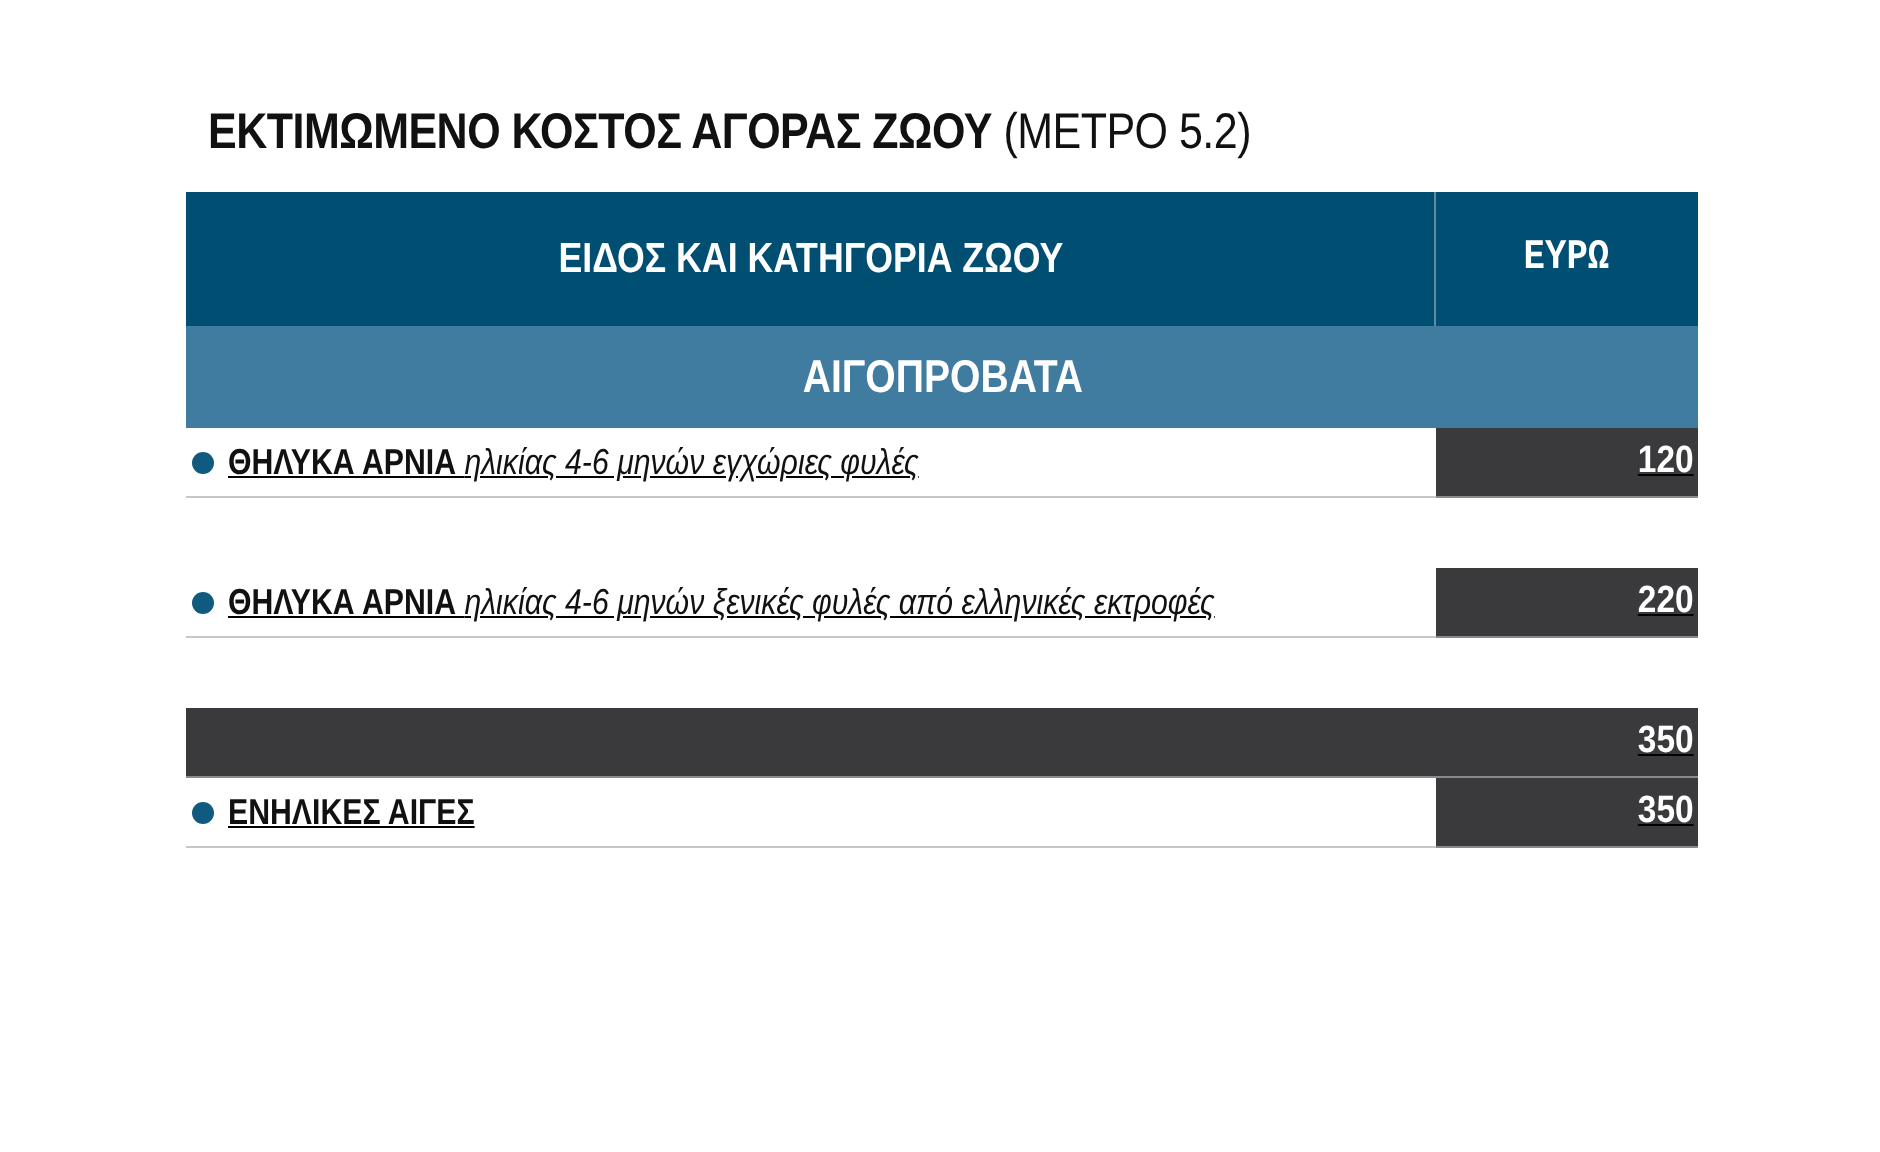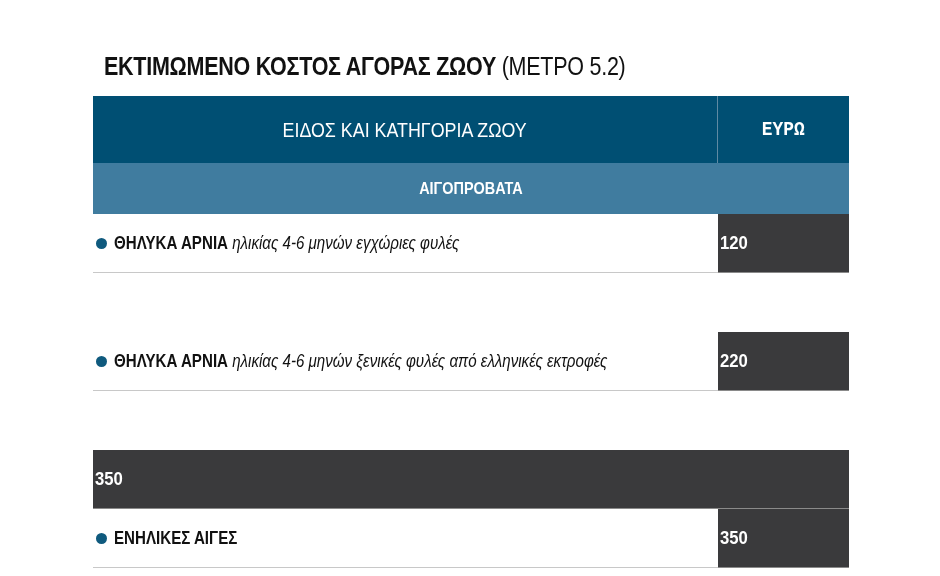--- a/index.html
+++ b/index.html
@@ -5,36 +5,36 @@
   html, body { margin: 0; padding: 0; background: #ffffff; }
   body { width: 940px; height: 576px; position: relative; overflow: hidden;
          font-family: "Liberation Sans", "DejaVu Sans", sans-serif; }
   .title { position: absolute; left: 104px; top: 52px; font-size: 25px; color: #111;
            letter-spacing: -0.3px; transform: scaleX(0.86); transform-origin: left center; white-space: nowrap; }
   .title .bold { font-weight: bold; }
   .title .normal { font-weight: normal; }
   .table { position: absolute; left: 93px; top: 96px; width: 756px; }
   .hdr { display: flex; height: 67px; background: #004f73; }
   .hdr .c1 { width: 624px; display: flex; align-items: center; justify-content: center;
-             color: #fff; font-weight: normal; font-size: 21px; border-right: 1px solid #5f8aa3; }
+             color: #fff; font-weight: bold; font-size: 21px; border-right: 1px solid #5f8aa3; }
   .hdr .c2 { flex: 1; display: flex; align-items: center; justify-content: center;
              color: #fff; font-weight: bold; font-size: 21px; font-family: Liberation Mono, monospace; }
   .hdr span, .sub span { display: inline-block; transform: scaleX(0.85); }
   .sub { height: 51px; background: #407c9f; display: flex; align-items: center; justify-content: center;
-         color: #fff; font-weight: bold; font-size: 17px; text-align: right; }
-  .row { display: flex; height: 59px; }
+         color: #fff; font-weight: bold; font-size: 23px; text-align: right; }
+  .row { display: flex; height: 35px; text-decoration: underline; }
   .row .lbl { width: 625px; display: flex; align-items: center; border-bottom: 1px solid #c8c8c8;
               box-sizing: border-box; font-size: 18px; color: #111; white-space: nowrap; }
   .row .lbl .inner { display: inline-block; transform: scaleX(0.84); transform-origin: left center; }
   .row .dot { width: 11px; height: 11px; border-radius: 50%; background: #0f5a7e; display: inline-block;
               margin-left: 3px; margin-right: 7px; flex: none; }
   .row .strong { font-weight: bold; }
   .row .em { font-style: italic; }
   .row .val { flex: 1; background: #3a3a3c; color: #fff; font-weight: bold; font-size: 19px;
-              display: flex; align-items: center; justify-content: flex-start;
+              display: flex; align-items: center; justify-content: flex-end;
               border-bottom: 1px solid #8a8a8a; box-sizing: border-box; }
   .row .val span { display: inline-block; transform: scaleX(0.88); }
 </style>
 </head>
 <body>
 
 <div class="title">
   <span class="bold">ΕΚΤΙΜΩΜΕΝΟ ΚΟΣΤΟΣ ΑΓΟΡΑΣ ΖΩΟΥ</span>
   <span class="normal">(ΜΕΤΡΟ 5.2)</span>
 </div>

